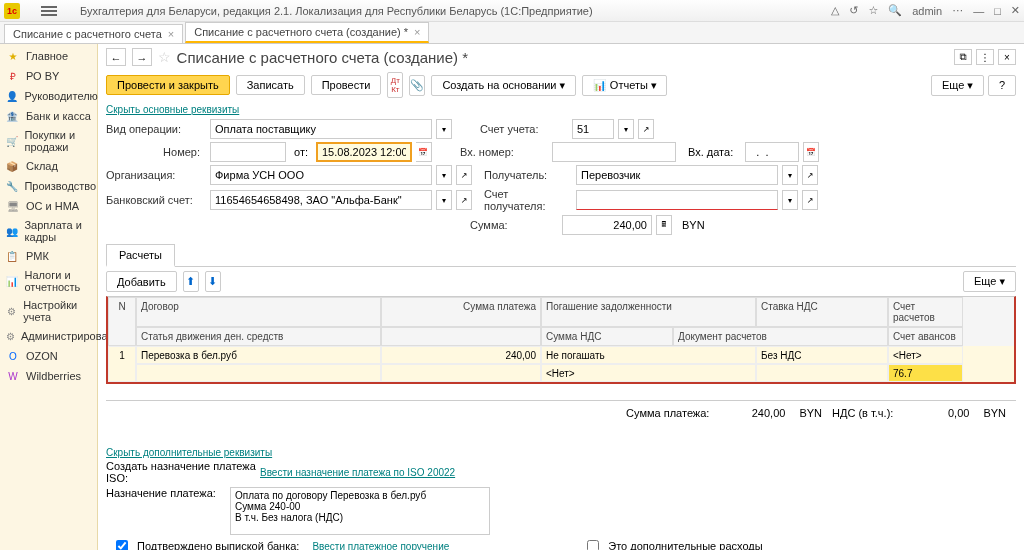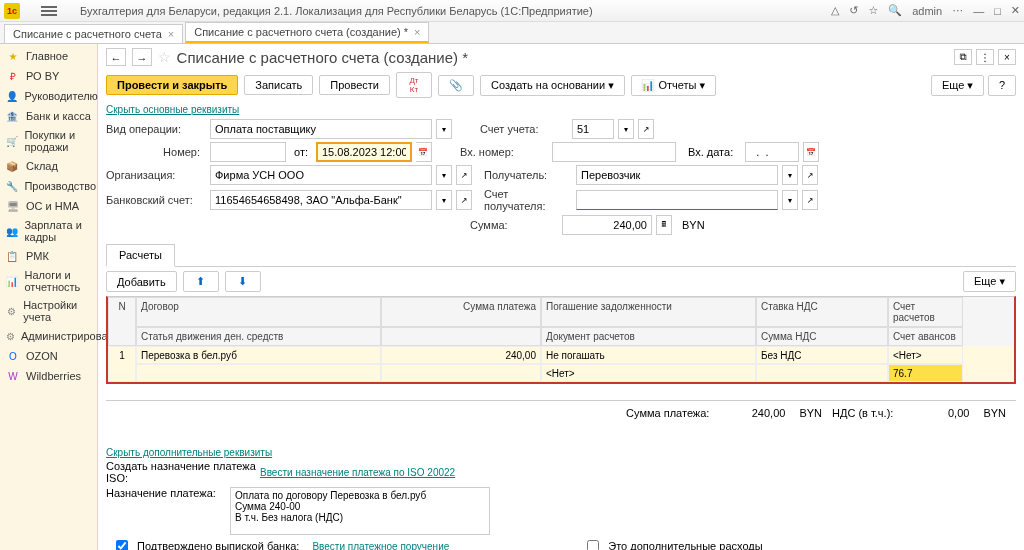--- a/index.html
+++ b/index.html
@@ -21,22 +21,22 @@
 .side-icon { width: 14px; height: 14px; display: flex; align-items: center; justify-content: center; font-size: 10px; }
 .content { flex: 1; padding: 0; overflow: hidden; display: flex; flex-direction: column; }
 .doc-header { display: flex; align-items: center; gap: 6px; padding: 4px 8px; }
 .nav-btn { width: 20px; height: 18px; border: 1px solid #ccc; background: #fff; display: flex; align-items: center; justify-content: center; cursor: pointer; }
 .star { color: #ccc; font-size: 14px; }
 .doc-title { font-size: 15px; color: #444; }
 .doc-header-right { margin-left: auto; display: flex; gap: 4px; }
 .icon-btn-sm { width: 18px; height: 16px; border: 1px solid #ccc; background: #fff; font-size: 10px; display: flex; align-items: center; justify-content: center; cursor: pointer; }
 .toolbar { display: flex; gap: 6px; padding: 2px 8px 6px; align-items: center; }
 .btn { border: 1px solid #ccc; background: #fff; padding: 3px 10px; cursor: pointer; font-size: 11px; border-radius: 2px; }
-.btn-yellow { background: #ffd54f; border-color: #e6a800; font-weight: bold; }
-.btn-icon { width: 36px; padding: 3px 0; text-align: center; }
+.btn-yellow { background: #ffd54f; border-color: #e6a800; font-weight: normal; }
+.btn-icon { width: 16px; padding: 3px 0; text-align: center; }
 .link { color: #008080; text-decoration: underline; cursor: pointer; font-size: 10px; padding: 0 8px 4px; }
 .form-area { padding: 0 8px; }
 .form-row { display: flex; align-items: center; margin-bottom: 3px; gap: 4px; }
 .lbl { width: 100px; font-size: 11px; color: #333; }
 .lbl2 { width: 88px; font-size: 11px; color: #333; }
 .input { border: 1px solid #ccc; height: 20px; padding: 0 4px; font-size: 11px; background: #fff; }
 .input-hl { border: 2px solid #f0a020; background: #fffce0; }
 .dd-btn { width: 16px; height: 20px; border: 1px solid #ccc; background: #fff; font-size: 8px; display: flex; align-items: center; justify-content: center; cursor: pointer; }
 .red-underline { border-bottom: 1px solid #d33 !important; }
 .sum-right { text-align: right; }
@@ -267,22 +267,22 @@
           <div style="display:flex">
             <div class="gh col-dog">Договор</div>
             <div class="gh col-sum">Сумма платежа</div>
             <div class="gh col-pog">Погашение задолженности</div>
             <div class="gh col-stav">Ставка НДС</div>
             <div class="gh col-sch">Счет расчетов</div>
           </div>
           <div style="display:flex">
             <div class="gh col-dog">Статья движения ден. средств</div>
             <div class="gh col-sum"></div>
+            <div class="gh col-stav">Сумма НДС</div>
             <div class="gh col-pog">Документ расчетов</div>
-            <div class="gh col-stav">Сумма НДС</div>
             <div class="gh col-sch">Счет авансов</div>
           </div>
         </div>
       </div>
       <div style="display:flex">
         <div class="gc col-n" style="height:36px;background:#fff9e0">1</div>
         <div style="flex:1">
           <div class="grid-row r2">
             <div class="gc col-dog">Перевозка в бел.руб</div>
             <div class="gc col-sum">240,00</div>

